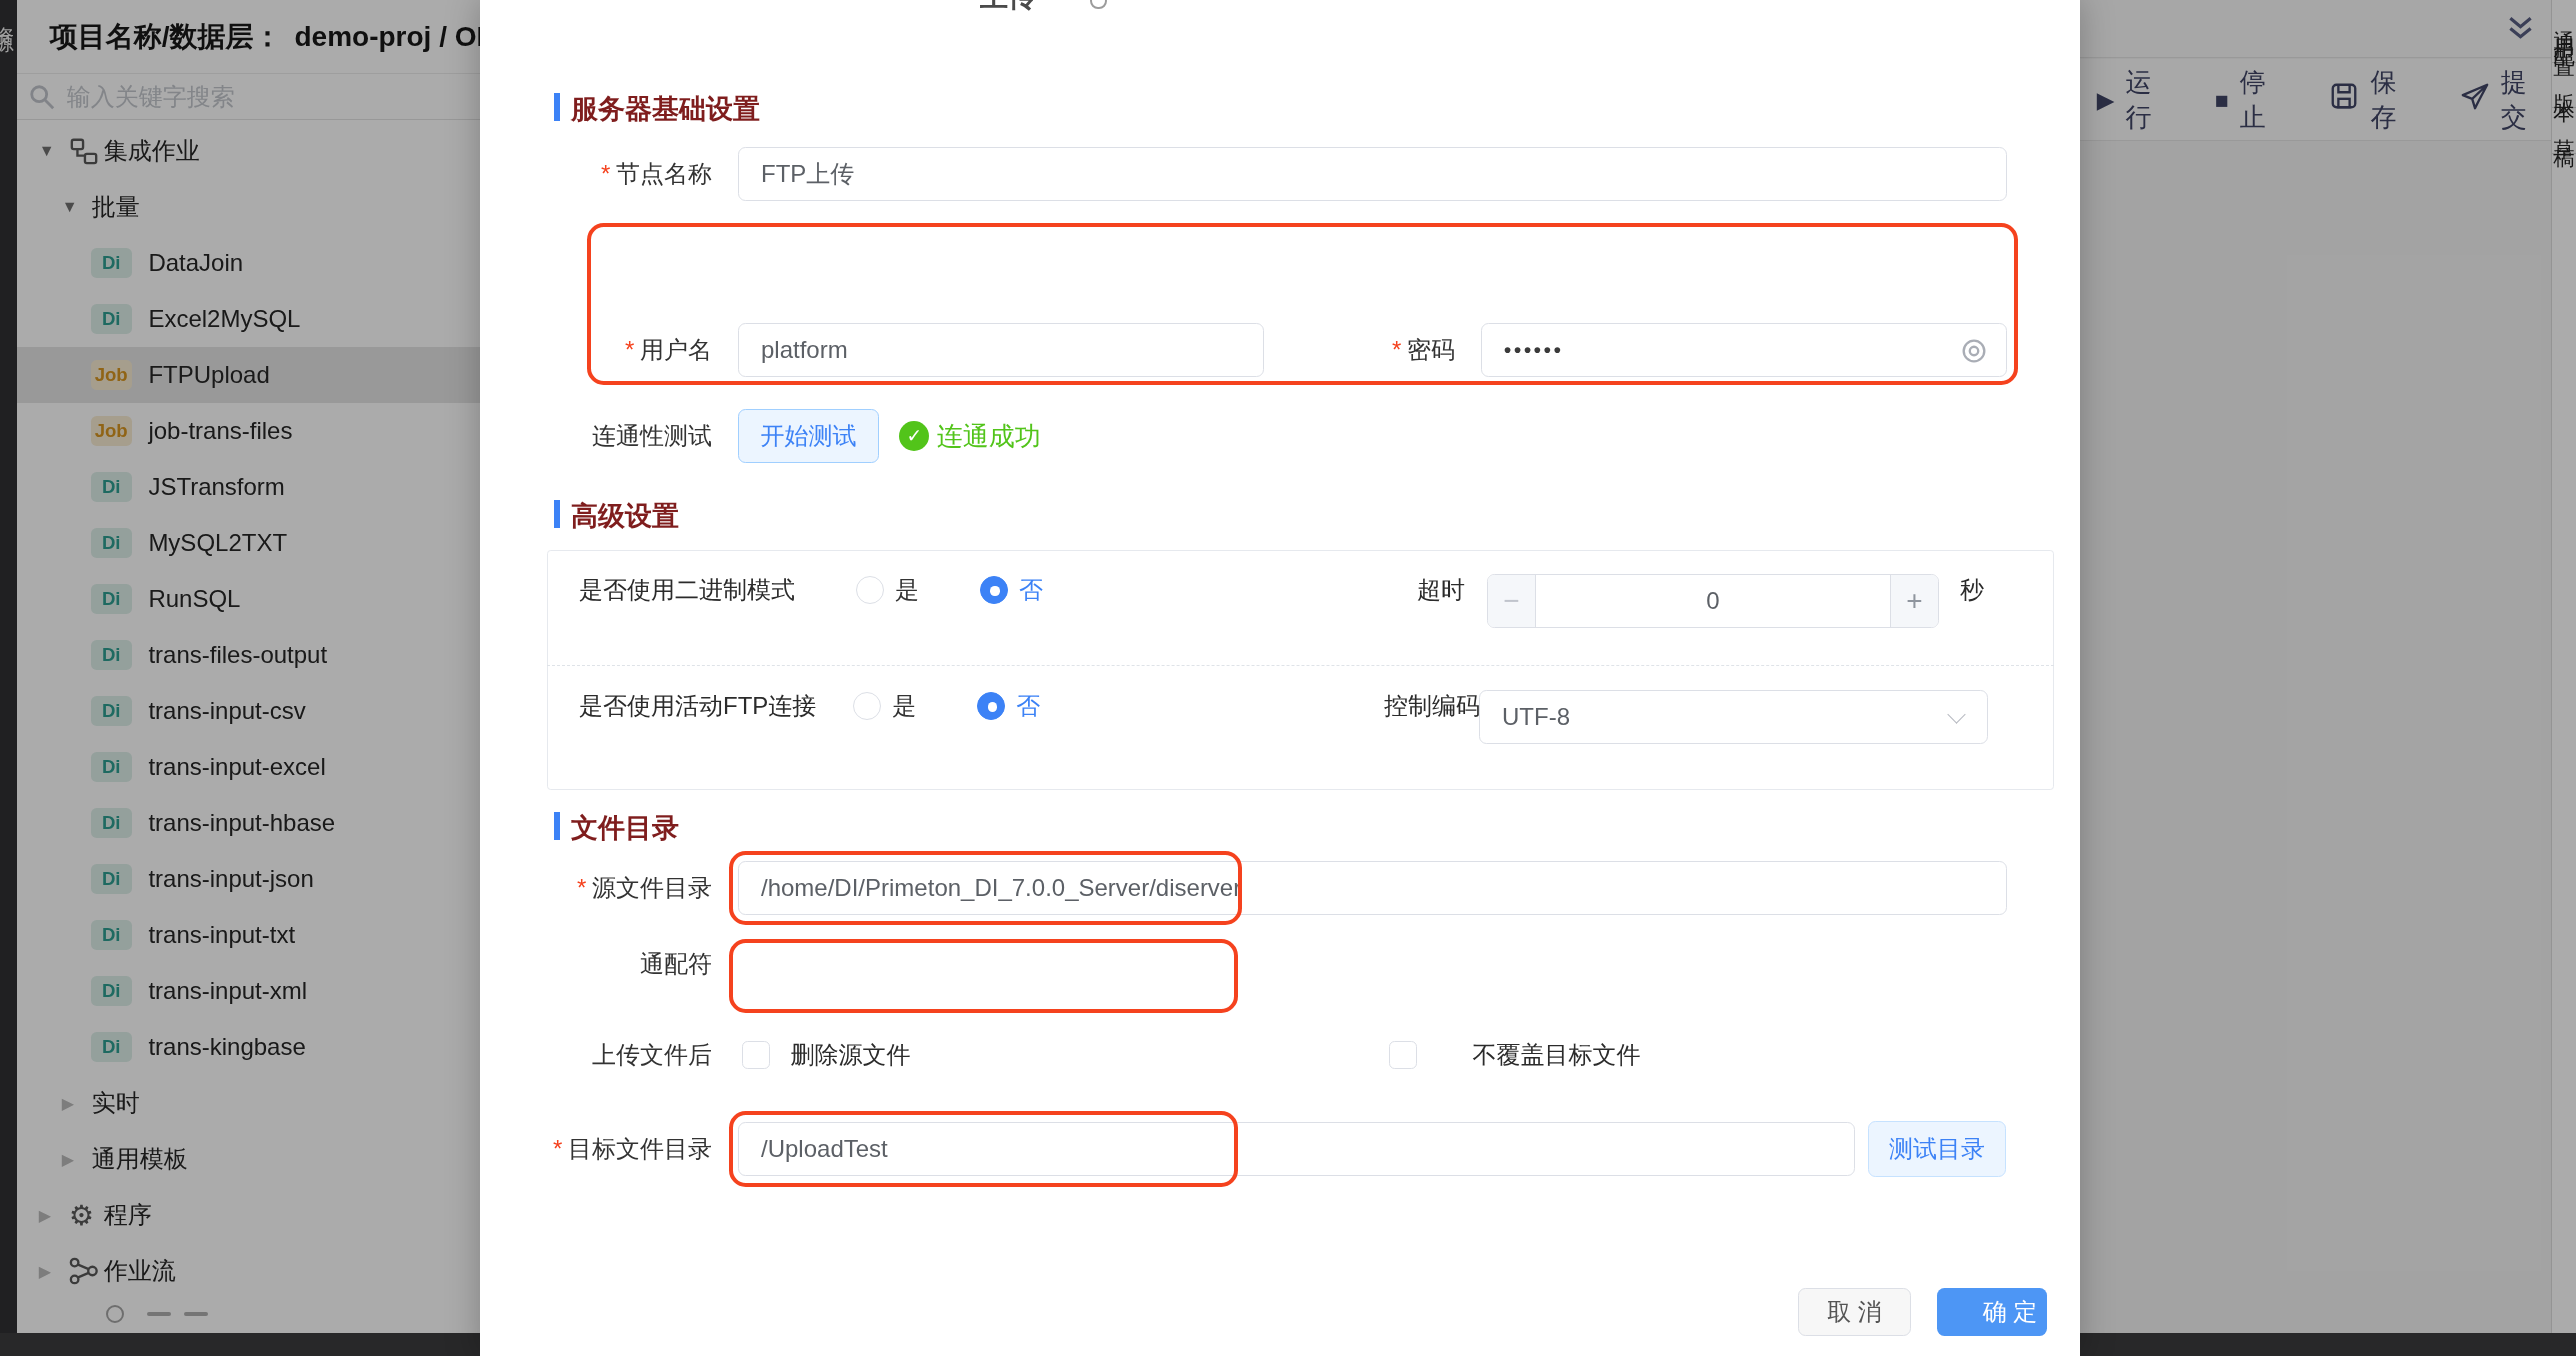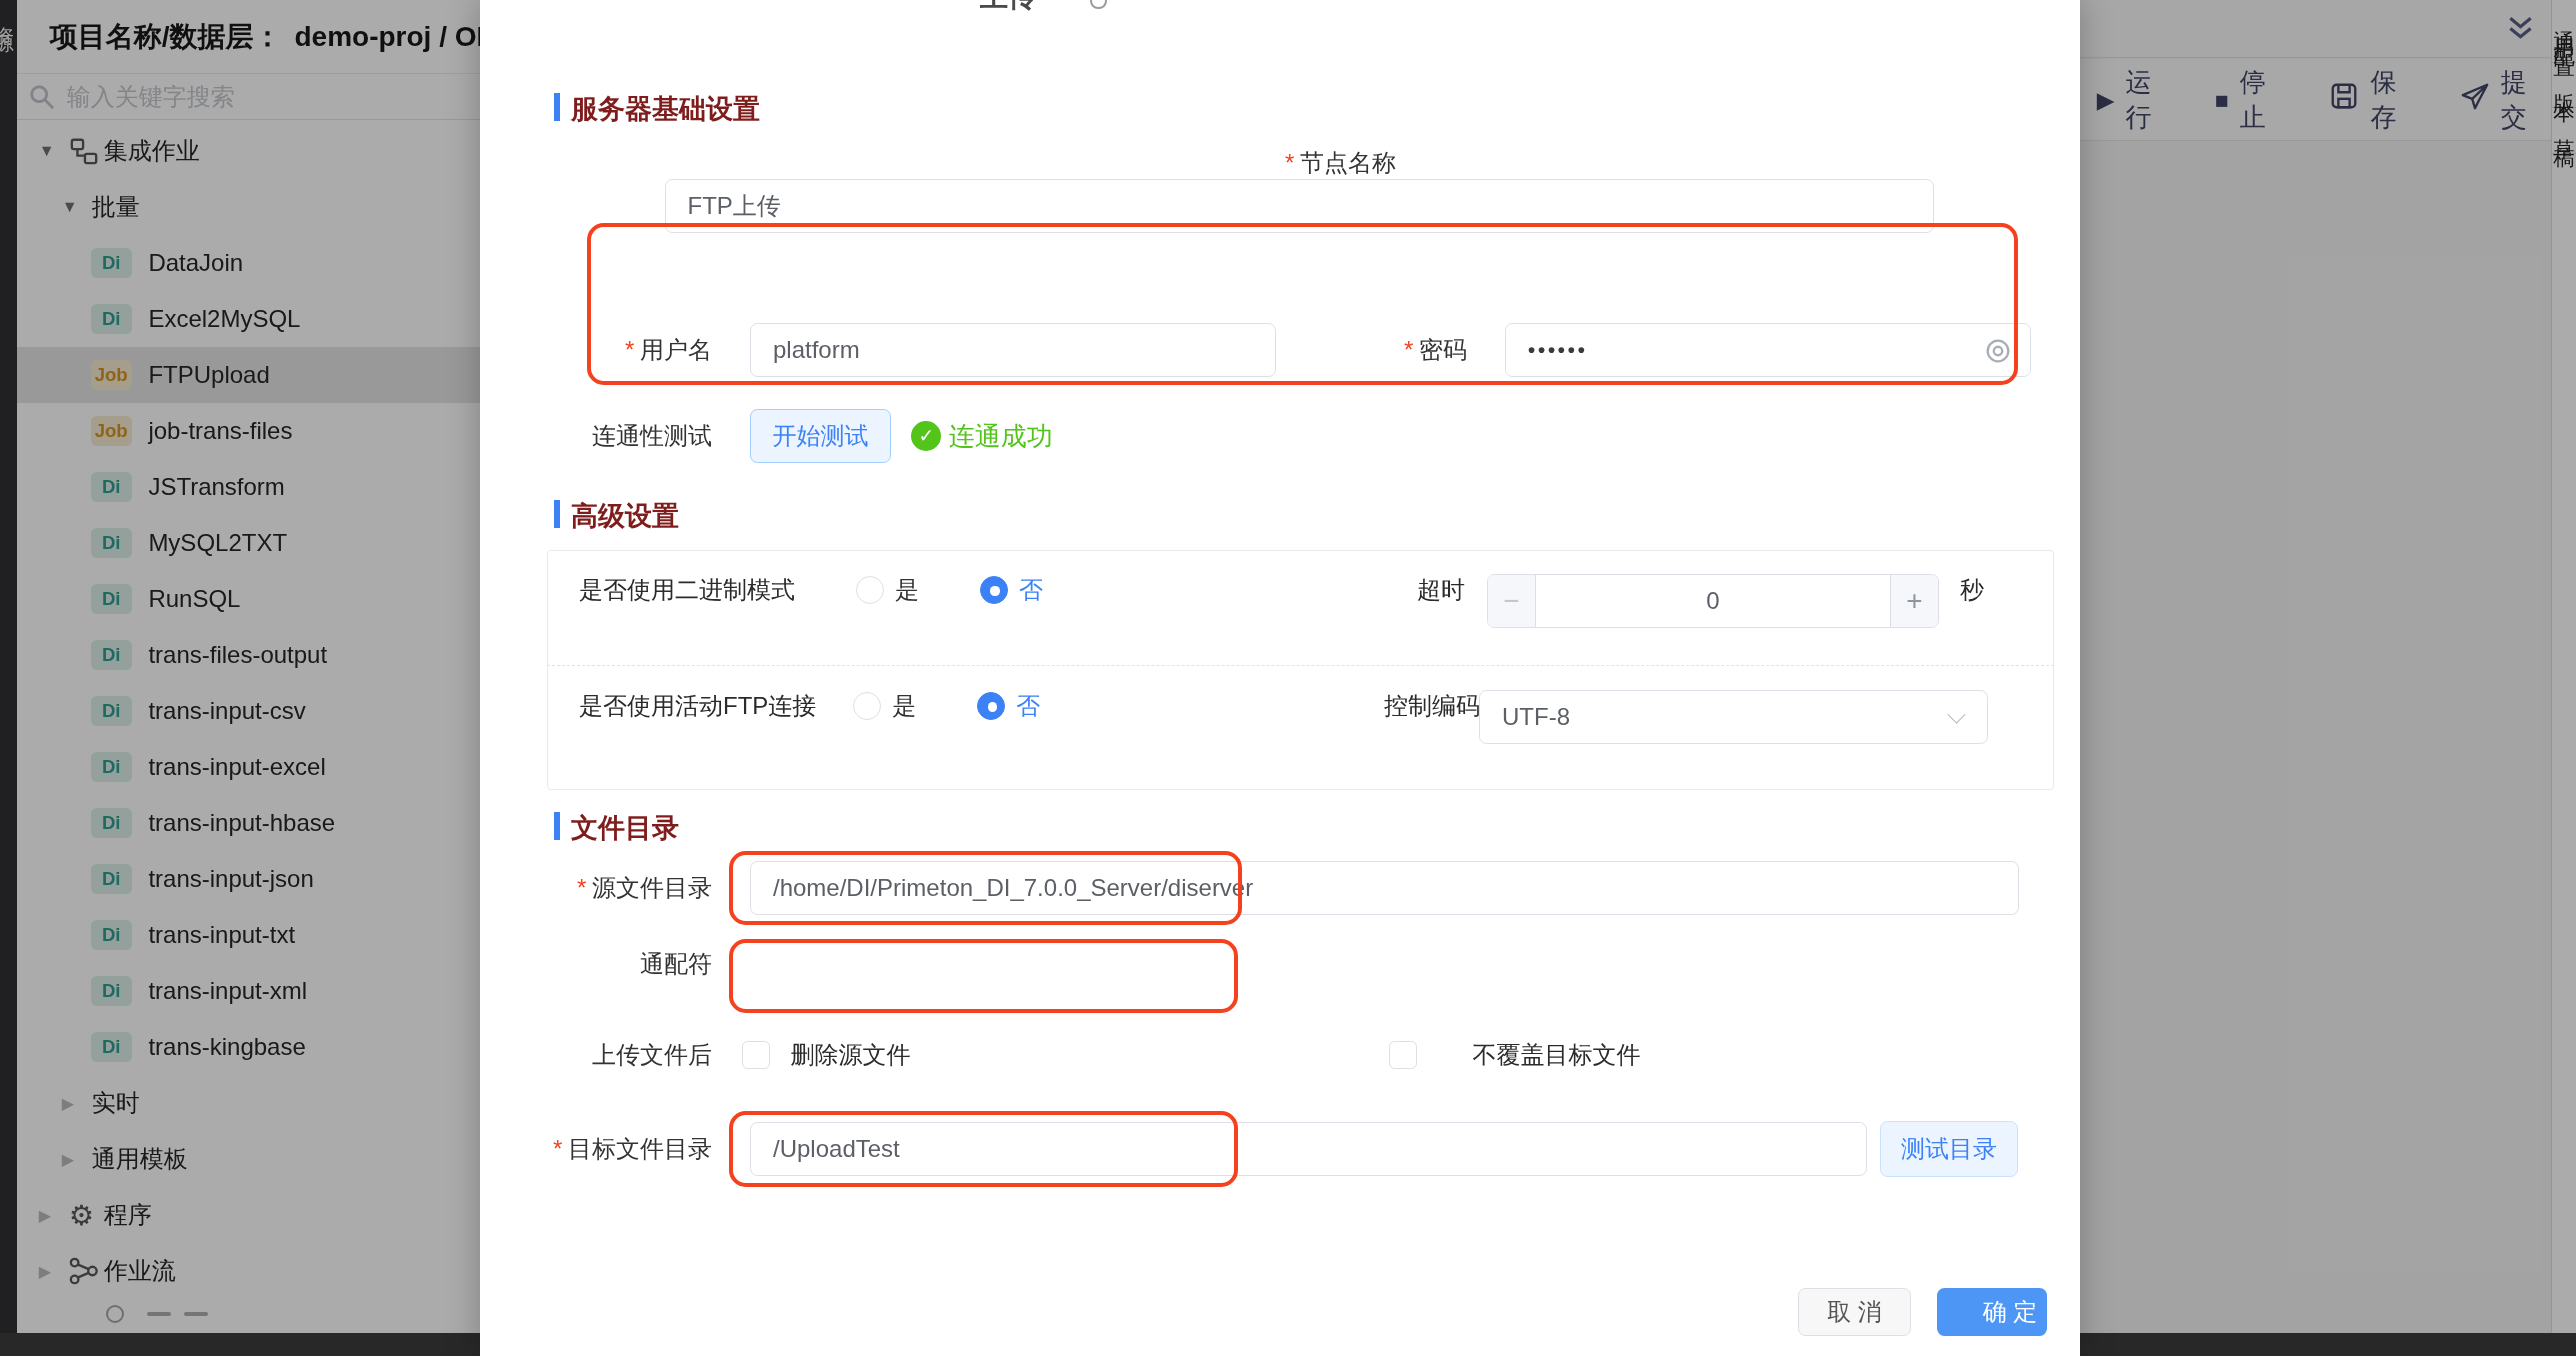--- a/index.html
+++ b/index.html
@@ -65,21 +65,21 @@
   .frag .fcirc { position:absolute; left:110px; top:-7.4px; width:16.7px; height:16.7px; border:2.8px solid #9c9c9c; border-radius:50%; }
 
   .sec-bar { position:absolute; width:5.6px; height:28px; background:#3c82f6; left:74px; }
   .sec-title { position:absolute; left:91px; font-size:27px; font-weight:bold; color:#7f1d1d; }
 
   .row { position:absolute; left:0; width:100%; display:flex; align-items:center; }
   .f-label { width:232px; text-align:right; font-size:24px; color:#333; flex:0 0 auto; }
   .req::before { content:"*"; color:#f5421e; margin-right:5.6px; font-size:24px; }
   .inp { height:54px; border:1.9px solid #dcdfe6; border-radius:7.4px; background:#fff; display:flex; align-items:center;
     padding-left:22px; font-size:24px; color:#5c6066; position:relative; }
-  .ml { margin-left:38px; }
+  .ml { margin-left:26px; }
 
   .redbox { position:absolute; border:4.6px solid #f5421e; border-radius:16.7px; pointer-events:none; z-index:5; }
 
   .btn-light { background:#ecf5ff; border:1.9px solid #a0cfff; border-radius:7.4px; color:#3c82f6; font-size:24px;
     display:flex; align-items:center; justify-content:center; cursor:pointer; }
   .ok-circle { width:30px; height:30px; border-radius:50%; background:#52c41a; color:#fff; display:flex; align-items:center;
     justify-content:center; font-size:18.6px; font-weight:bold; margin-right:7.4px; }
   .ok-circle::before { content:"✓"; }
   .success-text { font-size:26px; color:#52c41a; }
 
@@ -305,21 +305,21 @@
   <div class="modal">
 
     <div class="frag">
       <span class="ftxt">上传</span>
       <span class="fcirc"></span>
     </div>
 
     <div class="sec-bar" style="top:93px;"></div>
     <div class="sec-title" style="top:91px;">服务器基础设置</div>
 
-    <div class="row" style="top:147px;flex-direction:column;">
+    <div class="row" style="top:147px;">
       <span class="f-label req">节点名称</span>
       <span class="inp ml" style="width:1269px;">
         <span>FTP上传</span>
       </span>
     </div>
 
     <div class="redbox" style="left:107px; top:223px; width:1431px; height:162px;"></div>
 
 
     <div class="row" style="top:323px;">

